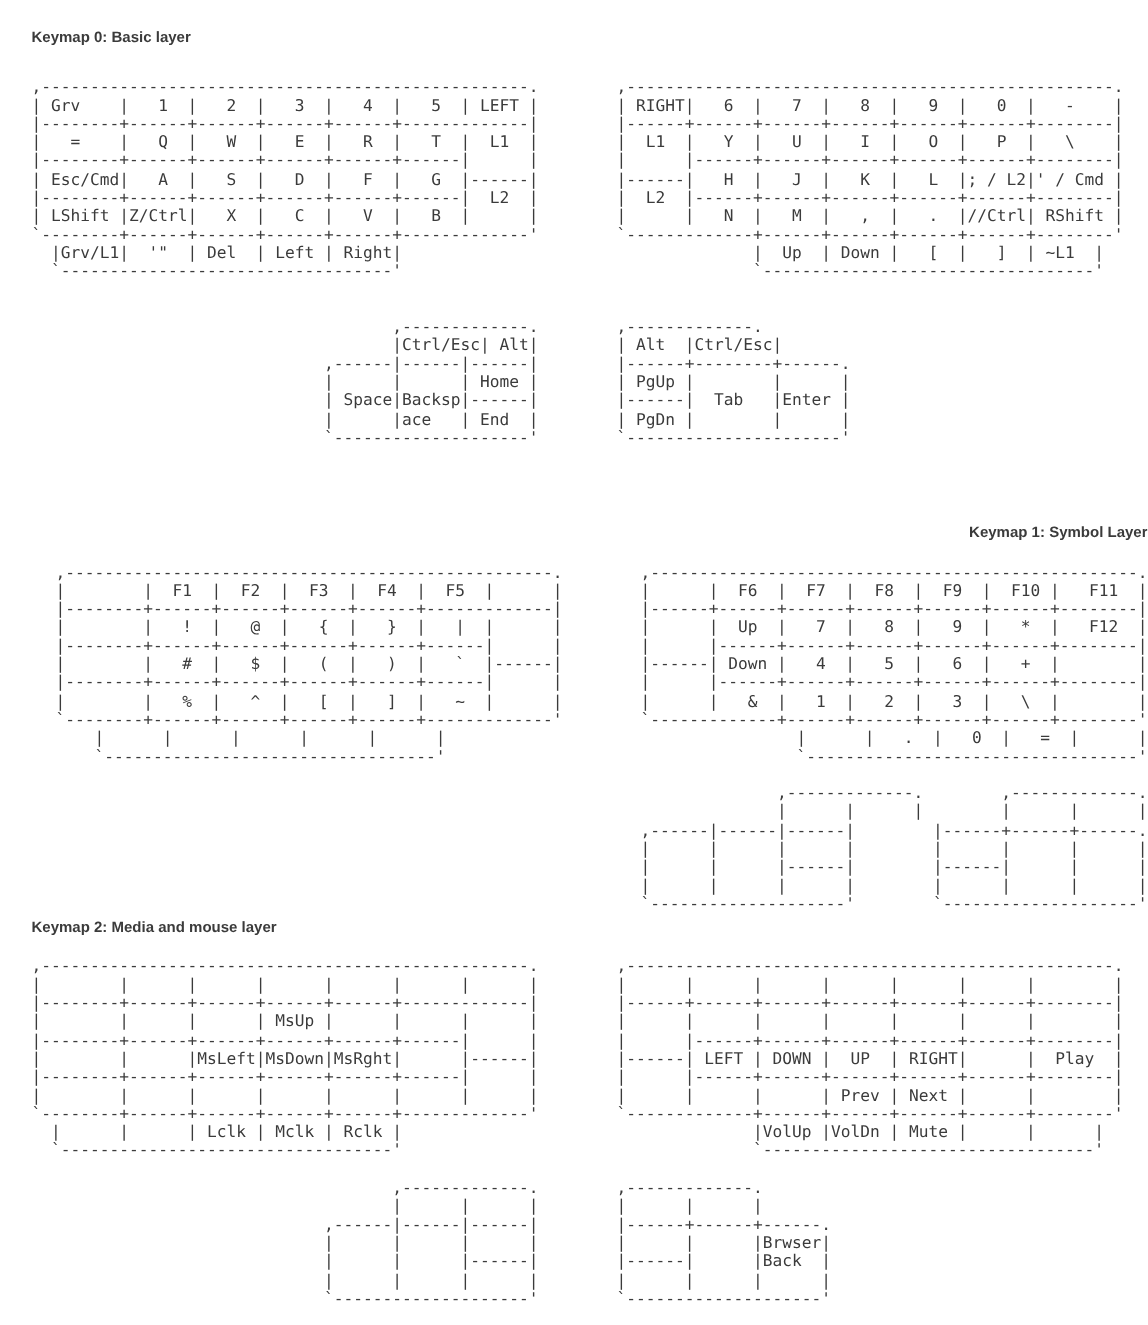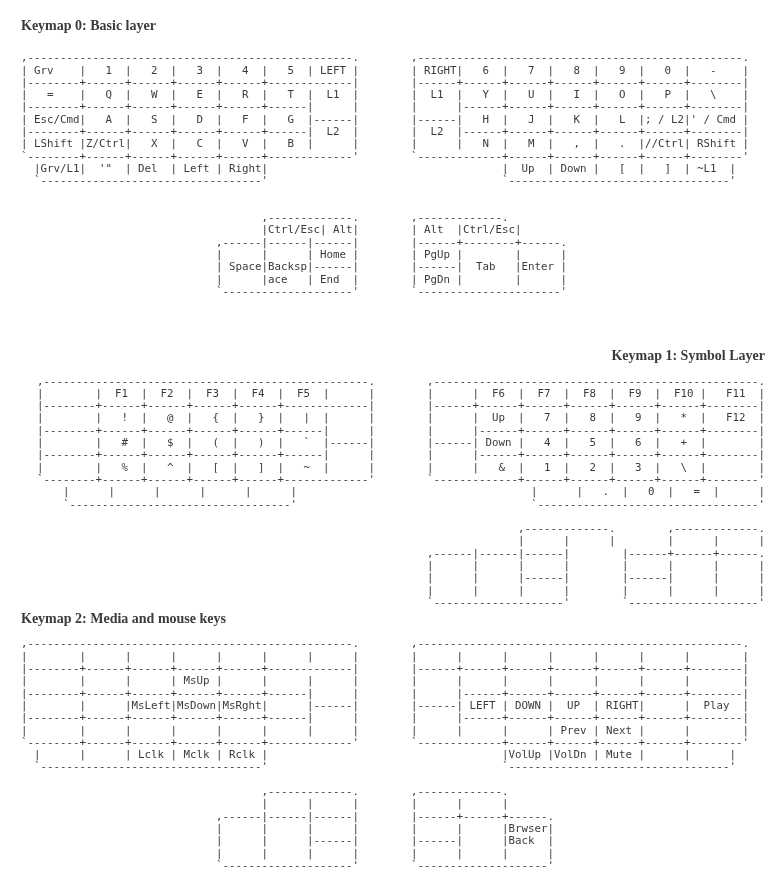--- a/index.html
+++ b/index.html
@@ -14,22 +14,22 @@
   }
   .page {
     box-sizing: border-box;
     width: 765px;
     height: 883px;
     padding: 20px 0 0 21px;
     font-family: "DejaVu Sans Mono", "Liberation Mono", monospace;
     color: #3b3b3b;
   }
   .km-title {
-    font-family: Liberation Serif, serif;
-    font-size: 14px;
+    font-family: Liberation Sans, sans-serif;
+    font-size: 10px;
     line-height: 12.3px;
     font-weight: bold;
     white-space: pre;
   }
   .km-art {
     margin: 0;
     font-family: "DejaVu Sans Mono", "Liberation Mono", monospace;
     font-size: 10.8px;
     line-height: 12.3px;
     white-space: pre;
@@ -86,21 +86,21 @@
                                      ,-------------.        ,-------------.
                                      |      |      |        |      |      |
                               ,------|------|------|        |------+------+------.
                               |      |      |      |        |      |      |      |
                               |      |      |------|        |------|      |      |
                               |      |      |      |        |      |      |      |
                               `--------------------'        `--------------------'</pre>
   </section>
 
   <section class="keymap keymap-2">
-    <div class="km-title">Keymap 2: Media and mouse keys</div>
+    <div class="km-title">Keymap 2: Media and mouse layer</div>
     <pre class="km-art">,--------------------------------------------------.        ,--------------------------------------------------.
 |        |      |      |      |      |      |      |        |      |      |      |      |      |      |        |
 |--------+------+------+------+------+-------------|        |------+------+------+------+------+------+--------|
 |        |      |      | MsUp |      |      |      |        |      |      |      |      |      |      |        |
 |--------+------+------+------+------+------|      |        |      |------+------+------+------+------+--------|
 |        |      |MsLeft|MsDown|MsRght|      |------|        |------| LEFT | DOWN |  UP  | RIGHT|      |  Play  |
 |--------+------+------+------+------+------|      |        |      |------+------+------+------+------+--------|
 |        |      |      |      |      |      |      |        |      |      |      | Prev | Next |      |        |
 `--------+------+------+------+------+-------------'        `-------------+------+------+------+------+--------'
   |      |      | Lclk | Mclk | Rclk |                                    |VolUp |VolDn | Mute |      |      |

